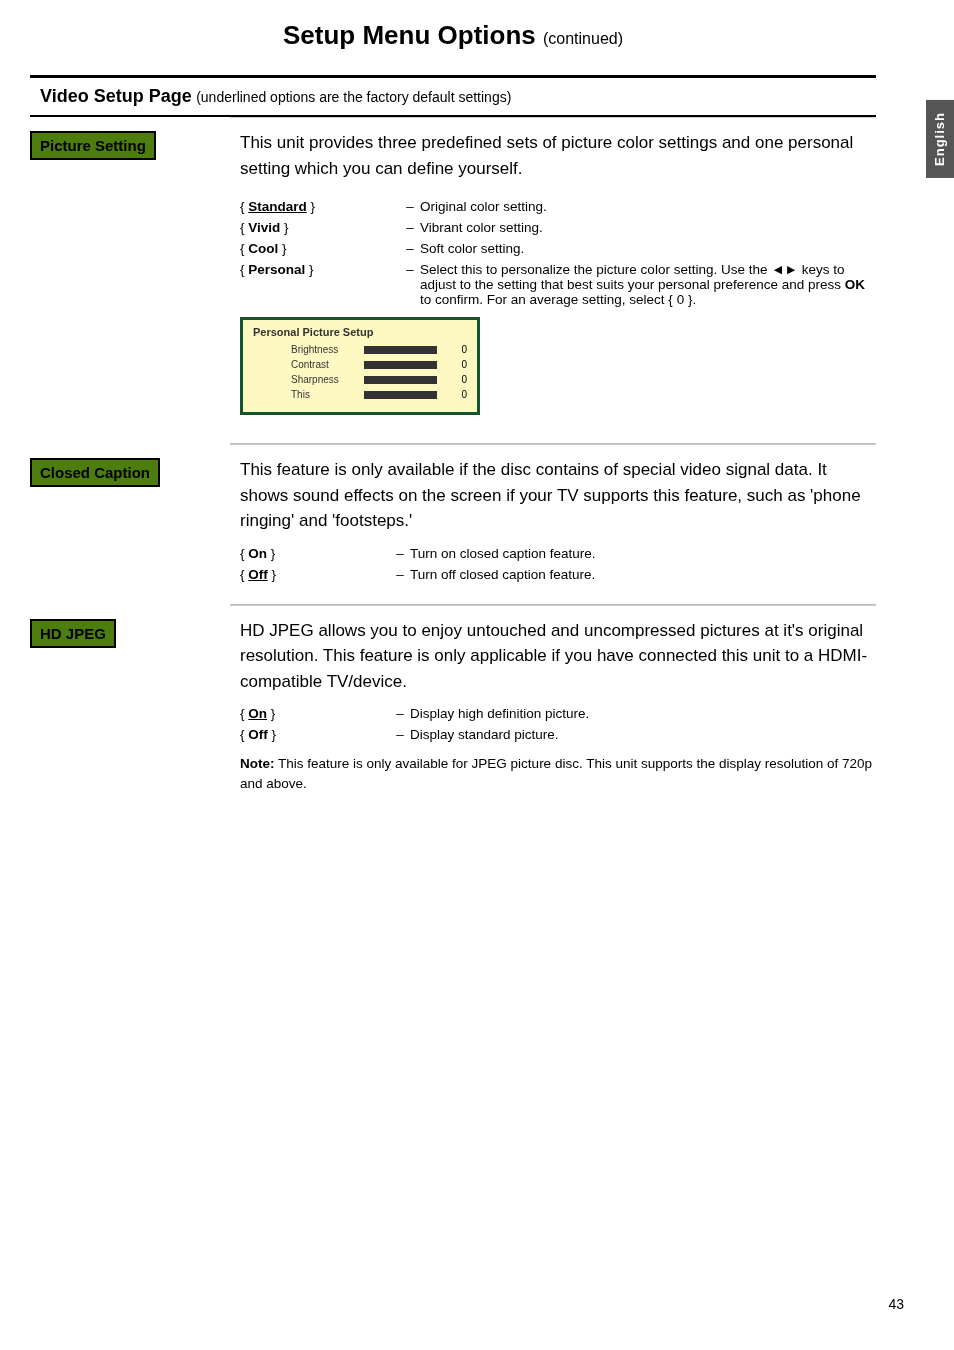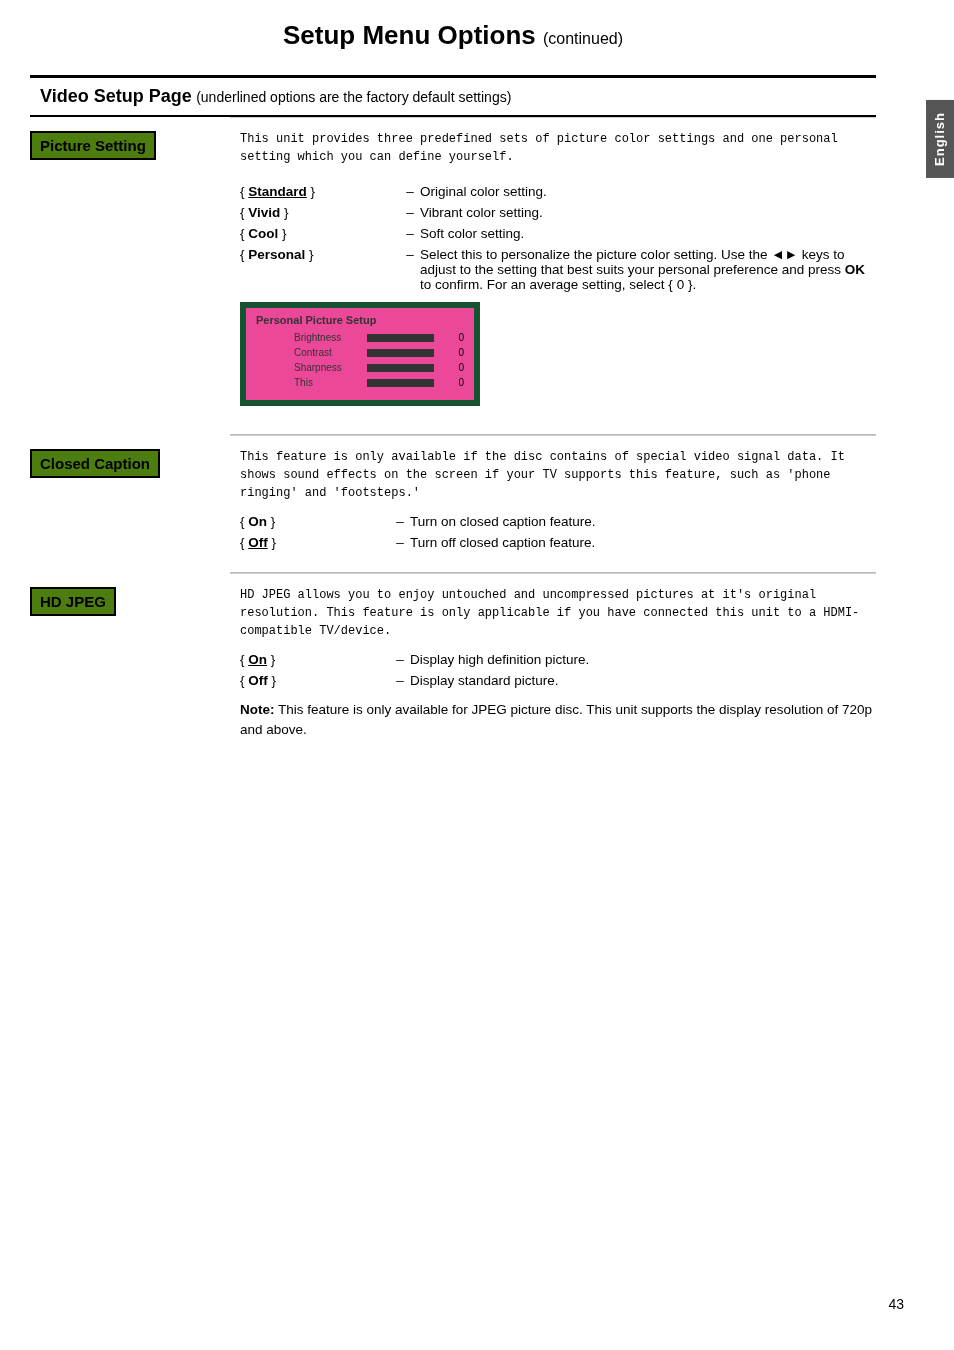--- a/index.html
+++ b/index.html
@@ -114,24 +114,23 @@
     }
 
     .setting-content-cell {
       display: table-cell;
       padding: 12px 0 20px 10px;
       vertical-align: top;
       border-top: 1px solid #ccc;
     }
 
     .setting-description {
-      font-size: 12px;
+      font-size: 17px;
       line-height: 1.5;
       margin-bottom: 10px;
-      font-family: Liberation Mono, monospace;
     }
 
     
     .options-grid {
       display: grid;
       grid-template-columns: 180px 30px 1fr;
       gap: 2px 0;
       margin-top: 6px;
       font-size: 13.5px;
     }
@@ -146,22 +145,22 @@
       padding: 2px 0;
     }
 
     .option-desc {
       padding: 2px 0;
       font-size: 13.5px;
     }
 
     
     .personal-setup-box {
-      border: 6px solid #14532d;
-      background: #ec4899;
+      border: 3px solid #14532d;
+      background: #fef9c3;
       padding: 6px 10px 8px 10px;
       margin: 8px 0 8px 0;
       width: 240px;
       display: inline-block;
     }
 
     .personal-setup-title {
       font-size: 11px;
       font-weight: bold;
       margin-bottom: 6px;

